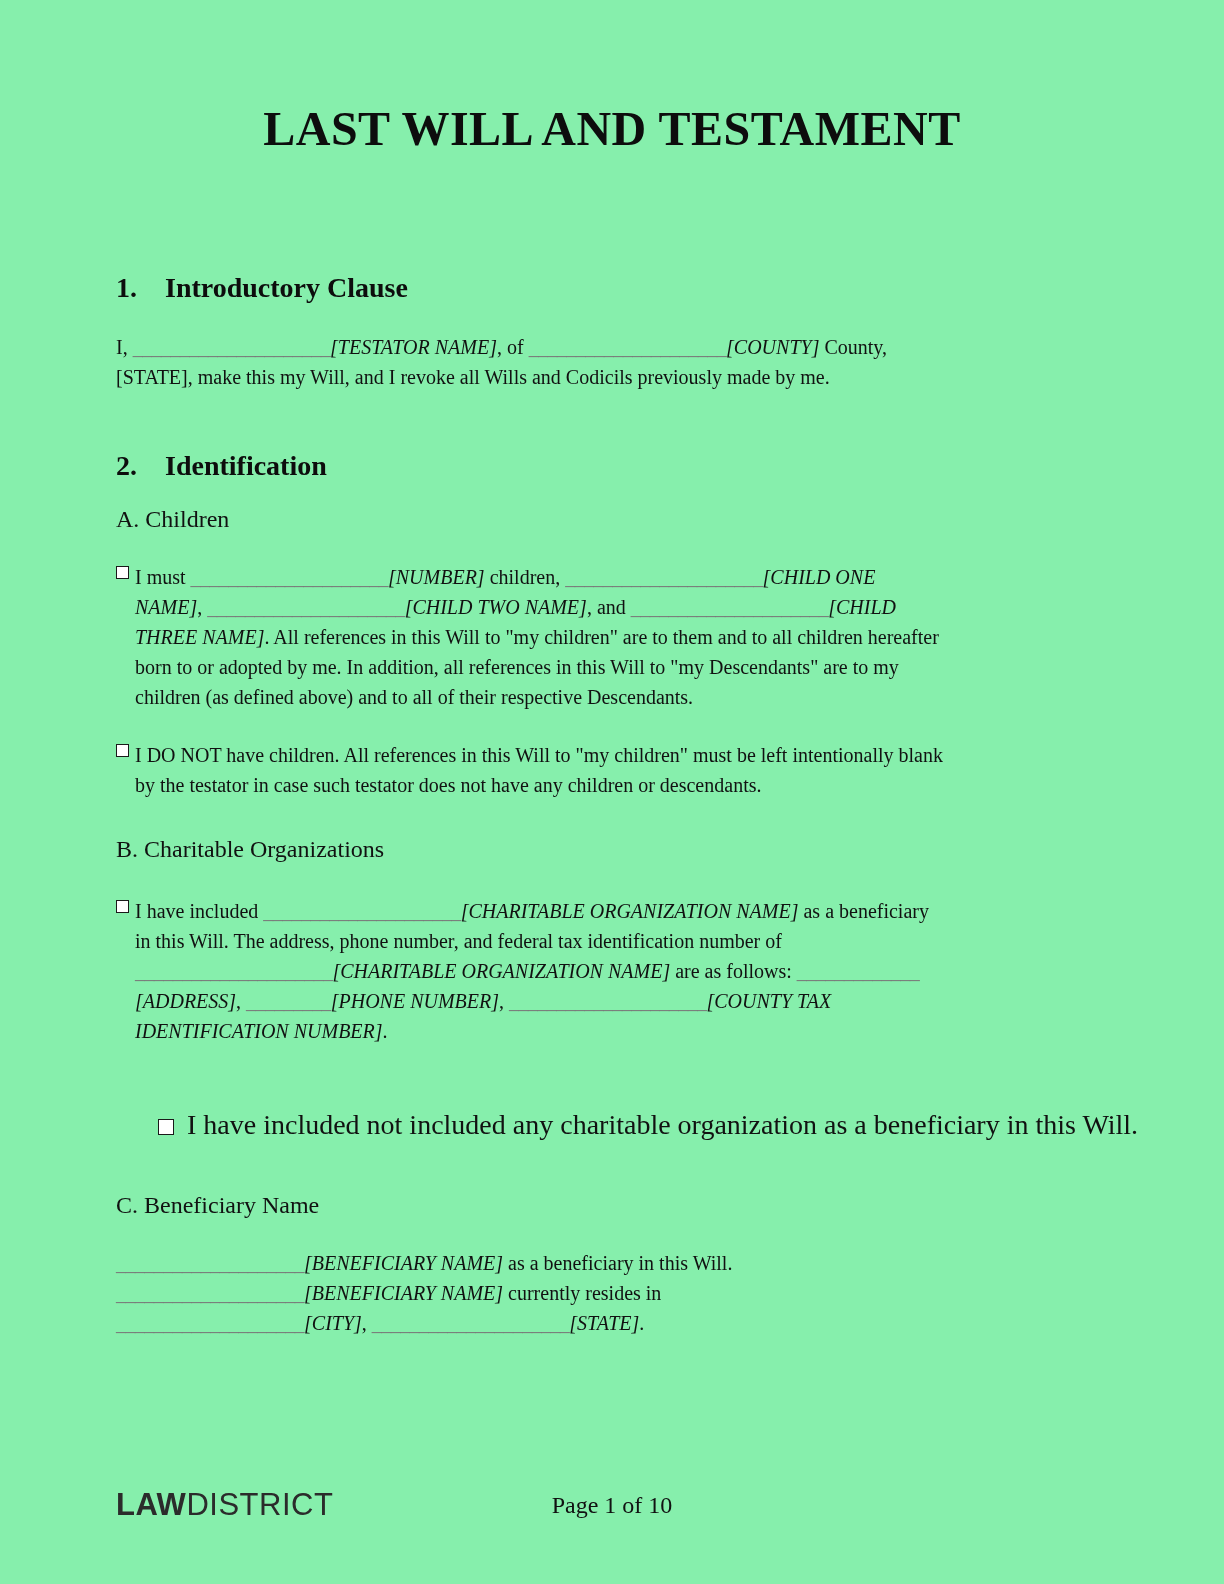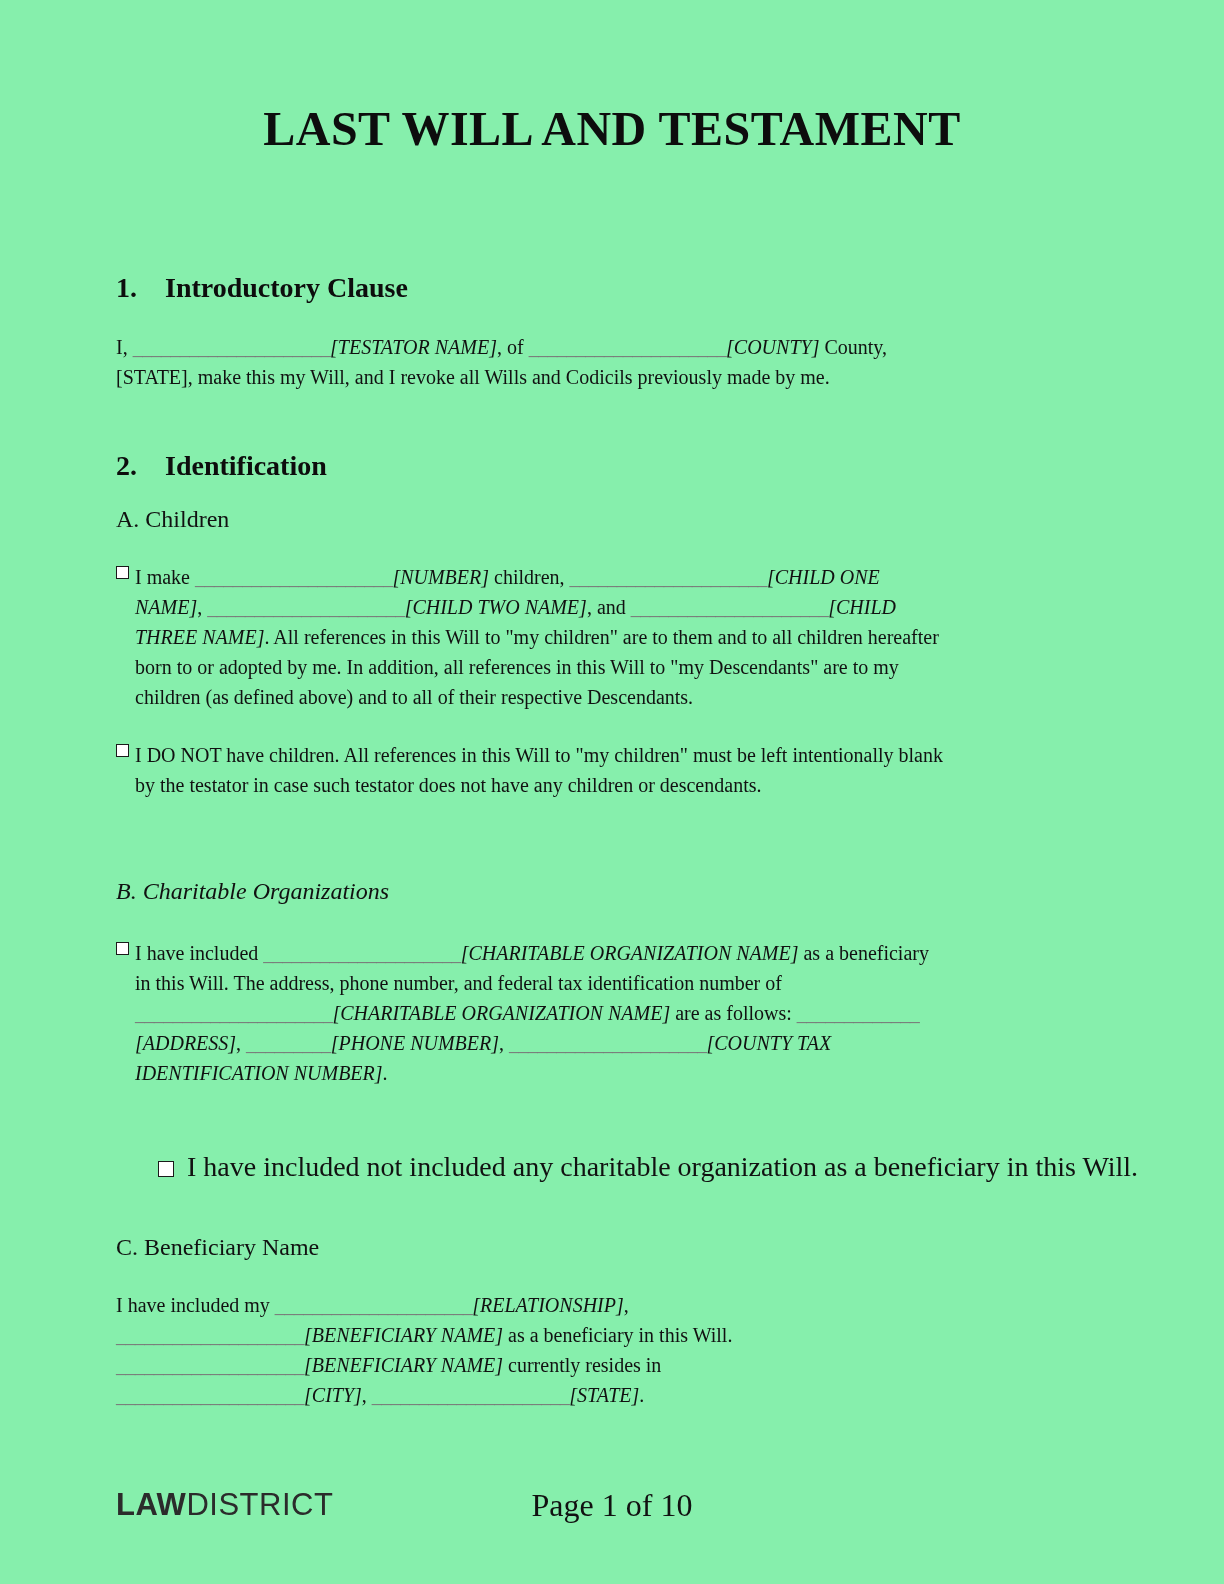--- a/index.html
+++ b/index.html
@@ -24,21 +24,21 @@
     margin-top:112px;
     font-size:28px;font-weight:700;
     line-height:36px;color:#0d0d0d;font-family:Liberation Serif, serif;
   }
   .sec-heading.second{margin-top:56px;}
   .sec-num{display:inline-block;width:49px;}
   .sub-heading{
     margin-top:20px;
     font-size:24px;line-height:30px;font-weight:400;
   }
-  .sub-heading.gap-lg{margin-top:76px;font-style:italic;}
+  .sub-heading.gap-lg{margin-top:34px;}
   .sub-heading.gap-md{}
   .para{margin-top:26px;font-size:24px;}
   .para.ben{margin-top:28px;}
   .pline{white-space:pre;height:30px;line-height:30px;font-size:20px;}
   .seg-t{color:#111111;}
   .seg-ph{font-style:italic;color:#111111;}
   .seg-bl{color:#7a7a7a;letter-spacing:-0.6px;}
   .cbp{position:relative;padding-left:19px;margin-top:28px;}
   .cbp.gap-32{margin-top:32px;}
   .checkbox-sup{
@@ -66,21 +66,21 @@
   .brand{
     position:absolute;left:0;top:0;
     font-family:"Liberation Sans","DejaVu Sans",sans-serif;
     font-size:31px;line-height:38px;
     color:#2b2b2b;letter-spacing:0.5px;
   }
   .brand-bold{font-weight:700;}
   .brand-light{font-weight:400;}
   .page-label{
     position:absolute;left:50%;top:0;transform:translateX(-50%);
-    font-size:32px;line-height:38px;color:#111111;
+    font-size:24px;line-height:38px;color:#111111;
   }
 </style>
 </head>
 <body>
 
 <div class="page">
   <div class="content">
 
     <h1 class="doc-title">LAST WILL AND TESTAMENT</h1>
 
@@ -95,21 +95,21 @@
 
     <div class="sec-heading second">
       <span class="sec-num">2.</span><span>Identification</span>
     </div>
 
     <div class="sub-heading">A. Children</div>
 
     <div class="cbp">
       <span class="checkbox-sup"></span>
       <div>
-          <div class="pline"><span class="seg-t">I make </span><span class="seg-bl">_____________________</span><span class="seg-ph">[NUMBER]</span><span class="seg-t"> children, </span><span class="seg-bl">_____________________</span><span class="seg-ph">[CHILD ONE</span></div>
+          <div class="pline"><span class="seg-t">I must </span><span class="seg-bl">_____________________</span><span class="seg-ph">[NUMBER]</span><span class="seg-t"> children, </span><span class="seg-bl">_____________________</span><span class="seg-ph">[CHILD ONE</span></div>
           <div class="pline"><span class="seg-ph">NAME]</span><span class="seg-t">, </span><span class="seg-bl">_____________________</span><span class="seg-ph">[CHILD TWO NAME]</span><span class="seg-t">, and </span><span class="seg-bl">_____________________</span><span class="seg-ph">[CHILD</span></div>
           <div class="pline"><span class="seg-ph">THREE NAME]</span><span class="seg-t">. All references in this Will to "my children" are to them and to all children hereafter</span></div>
           <div class="pline"><span class="seg-t">born to or adopted by me. In addition, all references in this Will to "my Descendants" are to my</span></div>
           <div class="pline"><span class="seg-t">children (as defined above) and to all of their respective Descendants.</span></div>
         </div>
     </div>
 
     <div class="cbp">
       <span class="checkbox-sup"></span>
       <div>
@@ -131,21 +131,20 @@
         </div>
     </div>
 
     <div class="cbp-inline">
       <span class="checkbox-inline"></span><span class="cb-text"><span class="seg-t">I have included not included any charitable organization as a beneficiary in this Will.</span></span>
     </div>
 
     <div class="sub-heading gap-md">C. Beneficiary Name</div>
 
     <div class="para ben">
-        <div class="pline"><span class="seg-t">I have included my </span><span class="seg-bl">_____________________</span><span class="seg-ph">[RELATIONSHIP]</span><span class="seg-t">,</span></div>
         <div class="pline"><span class="seg-bl">____________________</span><span class="seg-ph">[BENEFICIARY NAME]</span><span class="seg-t"> as a beneficiary in this Will.</span></div>
         <div class="pline"><span class="seg-bl">____________________</span><span class="seg-ph">[BENEFICIARY NAME]</span><span class="seg-t"> currently resides in</span></div>
         <div class="pline"><span class="seg-bl">____________________</span><span class="seg-ph">[CITY]</span><span class="seg-t">, </span><span class="seg-bl">_____________________</span><span class="seg-ph">[STATE]</span><span class="seg-t">.</span></div>
       </div>
 
   </div>
 
   <div class="footer">
     <div class="brand">
       <span class="brand-bold">LAW</span><span class="brand-light">DISTRICT</span>

